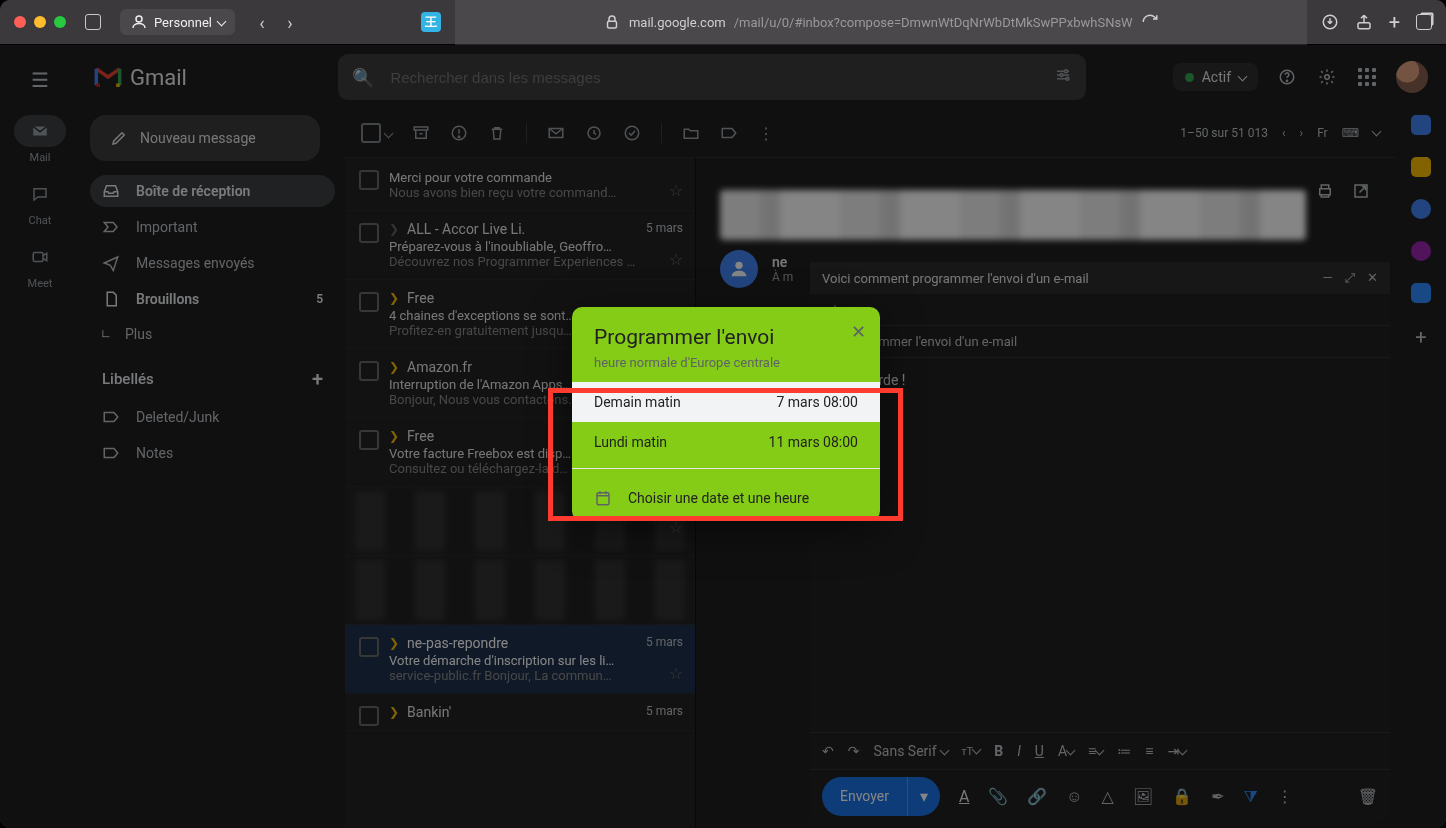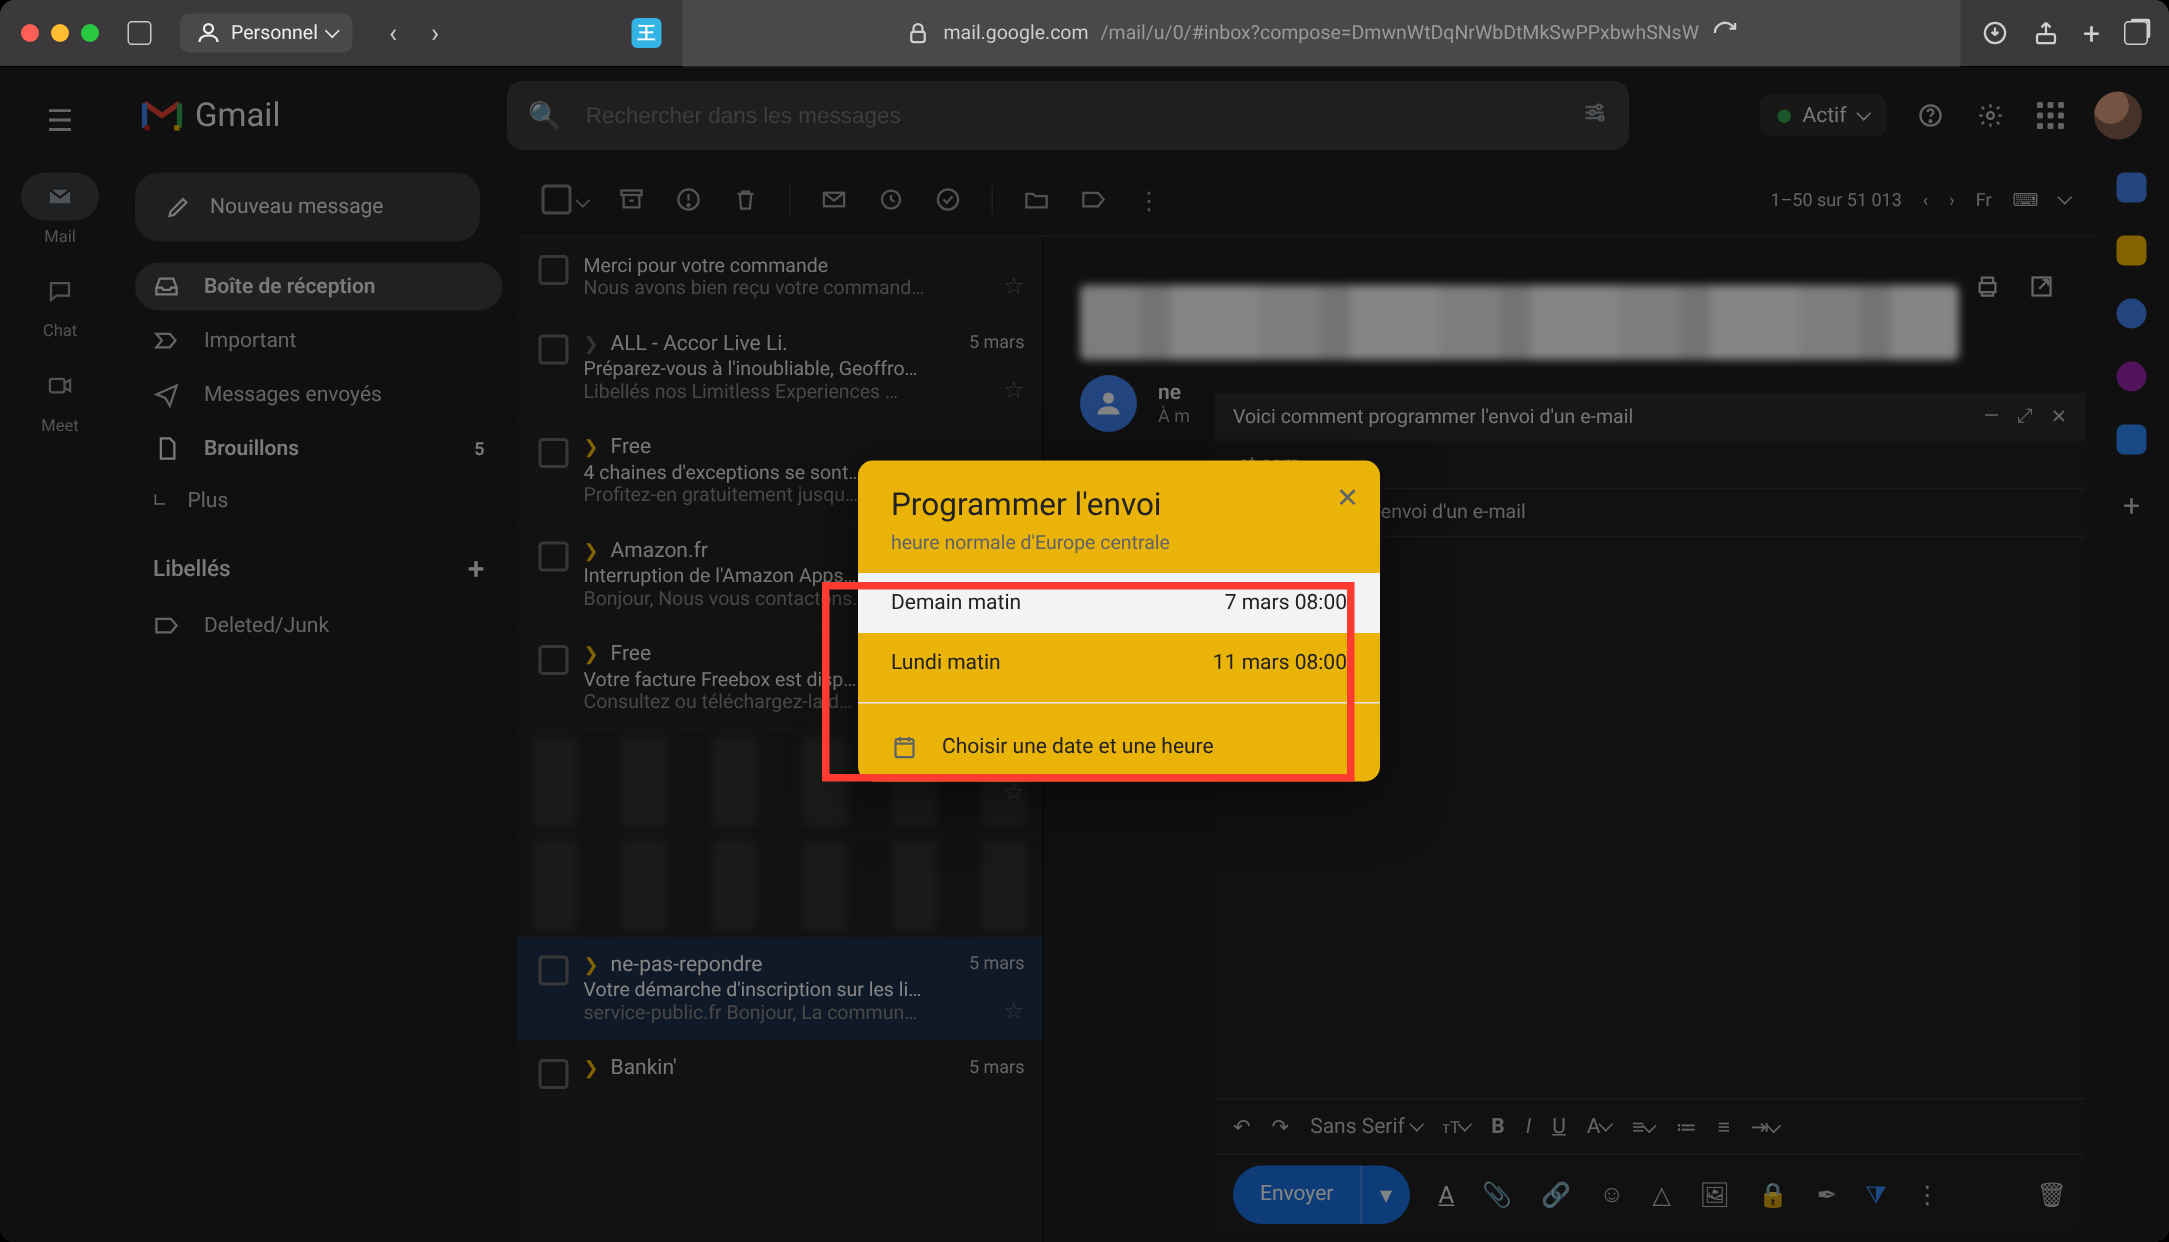--- a/index.html
+++ b/index.html
@@ -101,21 +101,21 @@
   .sendbtn{display:flex;align-items:center;background:#1a73e8;border-radius:20px;overflow:hidden;}
   .sendbtn .lbl{padding:10px 18px;color:#fff;font-size:14px;}
   .sendbtn .more{padding:10px 12px;border-left:1px solid rgba(255,255,255,.25);color:#fff;}
   .cactions .ico{color:#bdc1c6;}
   .cactions .trash{margin-left:auto;}
   
   .siderail{width:50px;background:#1f1f1f;display:flex;flex-direction:column;align-items:center;padding-top:6px;gap:22px;}
   .srchip{width:20px;height:20px;border-radius:5px;}
   
   .overlay{position:absolute;inset:44px 0 0 0;background:rgba(0,0,0,.48);}
-  .dialog{position:absolute;left:572px;top:307px;width:348px;background:#eab308;color:#222;border-radius:10px;box-shadow:0 10px 40px rgba(0,0,0,.5);overflow:hidden;}
+  .dialog{position:absolute;left:572px;top:307px;width:308px;background:#84cc16;color:#222;border-radius:10px;box-shadow:0 10px 40px rgba(0,0,0,.5);overflow:hidden;}
   .dhdr{padding:18px 22px 2px;}
   .dhdr h2{margin:0;font-size:21px;font-weight:400;}
   .dhdr .close{position:absolute;right:14px;top:14px;color:#5f6368;font-size:18px;}
   .dsub{padding:4px 22px 12px;color:#5f6368;font-size:13px;}
   .dopt{display:flex;justify-content:space-between;padding:12px 22px;font-size:14px;}
   .dopt.hov{background:#f1f3f4;}
   .ddiv{height:1px;background:#e5e5e5;margin:6px 0;}
   .dcustom{display:flex;align-items:center;gap:16px;padding:14px 22px;font-size:14px;}
   .redbox{position:absolute;left:548px;top:388px;width:345px;height:123px;border:5px solid #ff3b2f;pointer-events:none;}
   
@@ -308,20 +308,26 @@
           <div class="lblhdr">
             <span>Libellés</span>
             <span style="font-size:20px;">+</span>
           </div>
           <div class="navrow">
             <svg class="svg" viewBox="0 0 24 24" fill="none" stroke="currentColor" stroke-width="2">
                 <path d="M3 6h13l5 6-5 6H3z"></path>
               </svg>
             <span>Deleted/Junk</span>
           </div>
+          <div class="navrow">
+            <svg class="svg" viewBox="0 0 24 24" fill="none" stroke="currentColor" stroke-width="2">
+                <path d="M3 6h13l5 6-5 6H3z"></path>
+              </svg>
+            <span>Notes</span>
+          </div>
         </div>
 
         <div class="inboxarea">
           <div style="display:flex;flex-direction:column;flex:1;min-width:0;">
             <div class="toolbar">
               <div style="display:flex;align-items:center;gap:4px;">
                   <span class="cbx"></span>
                   <span class="chev"></span>
                 </div>
               <svg class="svg" viewBox="0 0 24 24" fill="none" stroke="currentColor" stroke-width="2">
@@ -376,21 +382,21 @@
                 <span class="mstar">☆</span>
               </div>
               <div class="msg">
                 <span class="mcbx"></span>
                 <span class="mdate">5 mars</span>
                 <div class="msend">
                       <span class="mimp off">❯</span>
                       <span>ALL - Accor Live Li.</span>
                     </div>
                 <div class="msubj">Préparez-vous à l'inoubliable, Geoffro…</div>
-                <div class="msnip">Libellés nos Limitless Experiences …</div>
+                <div class="msnip">Découvrez nos Programmer Experiences …</div>
                 <span class="mstar">☆</span>
               </div>
               <div class="msg">
                 <span class="mcbx"></span>
                 <div class="msend">
                       <span class="mimp">❯</span>
                       <span>Free</span>
                     </div>
                 <div class="msubj">4 chaines d'exceptions se sont…</div>
                 <div class="msnip">Profitez-en gratuitement jusqu…</div>

